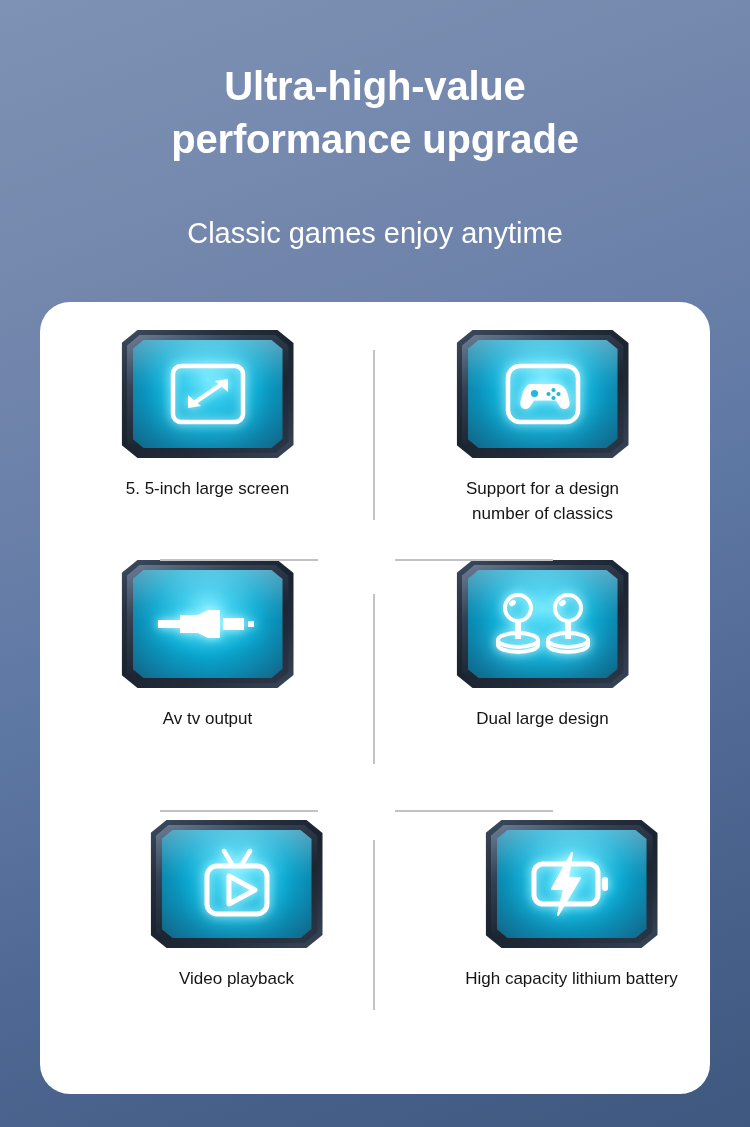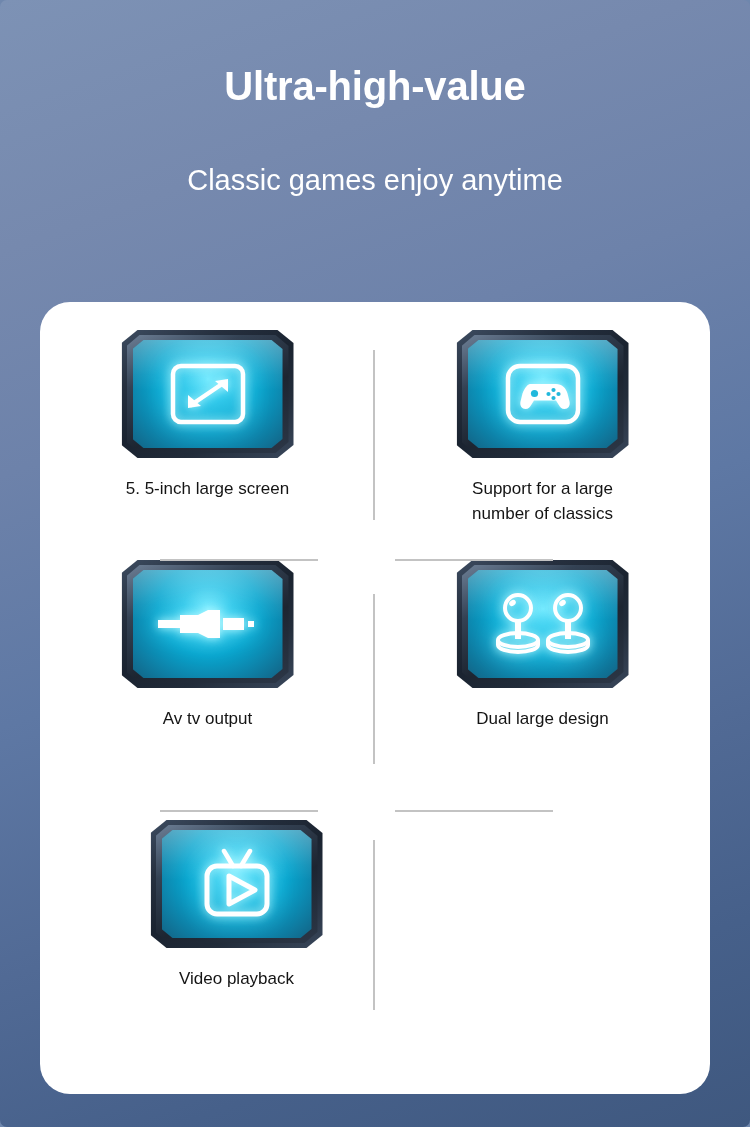--- a/index.html
+++ b/index.html
@@ -21,21 +21,20 @@
     background:
       linear-gradient(160deg,
         #7d92b5 0%,
         #7689ae 18%,
         #6d82aa 34%,
         #5e78a4 52%,
         #516a95 70%,
         #46608a 85%,
         #3f587f 100%);
     overflow: hidden;
-    border-radius: 7px;
   }
 
   
   #header {
     position: absolute;
     top: 0;
     left: 0;
     width: 750px;
     text-align: center;
     padding-top: 60px;
@@ -190,20 +189,21 @@
   .h-div-r1c0 { left: 120px; top: 508px; }
   .h-div-r1c1 { left: 355px; top: 508px; }
 </style>
 </head>
 <body>
 
 <div id="page">
 
   <div id="header">
     <div class="title">Ultra-high-value</div>
+    <div class="title">performance upgrade</div>
     <div class="subtitle">Classic games enjoy anytime</div>
   </div>
 
   <div id="card">
     <div class="grid">
 
       <div class="cell cell-r0 cell-c0">
         <div class="tile-wrap">
           <div class="tile">
             <div class="tile-frame"></div>
@@ -241,21 +241,21 @@
                          c-3.5 0 -6 -3 -5 -7.5 l2 -8 C21.5 27 25 23 27 23 Z" fill="#ffffff"></path>
                 <circle cx="31.5" cy="32.5" r="3.6" fill="#22b8dc"></circle>
                 <circle cx="50.5" cy="29" r="2.1" fill="#22b8dc"></circle>
                 <circle cx="55.5" cy="33" r="2.1" fill="#22b8dc"></circle>
                 <circle cx="50.5" cy="37" r="2.1" fill="#22b8dc"></circle>
                 <circle cx="45.5" cy="33" r="2.1" fill="#22b8dc"></circle>
               </svg>
             </div>
           </div>
         </div>
-        <div class="label" style="white-space:pre-line;">Support for a large
+        <div class="label" style="white-space:pre-line;">Support for a design
 number of classics</div>
       </div>
 
       <div class="cell cell-r1 cell-c0">
         <div class="tile-wrap">
           <div class="tile">
             <div class="tile-frame"></div>
             <div class="tile-bevel"></div>
             <div class="tile-screen">
               <div class="tile-gloss"></div>
@@ -318,20 +318,39 @@
                 <line x1="53" y1="5" x2="44" y2="20" stroke="#ffffff" stroke-width="4.5" stroke-linecap="round"></line>
                 <rect x="10" y="20" width="60" height="48" rx="10" ry="10" fill="none" stroke="#ffffff" stroke-width="5"></rect>
                 <polygon points="32,30 58,44 32,58" fill="none" stroke="#ffffff" stroke-width="5" stroke-linejoin="round"></polygon>
               </svg>
             </div>
           </div>
         </div>
         <div class="label">Video playback</div>
       </div>
 
+      <div class="cell cell-r2 cell-c1">
+        <div class="tile-wrap">
+          <div class="tile">
+            <div class="tile-frame"></div>
+            <div class="tile-bevel"></div>
+            <div class="tile-screen">
+              <div class="tile-gloss"></div>
+            </div>
+            <div class="tile-icon">
+              <svg width="88" height="66" viewBox="0 0 88 66">
+                <rect x="6" y="13" width="64" height="40" rx="9" ry="9" fill="none" stroke="#ffffff" stroke-width="5"></rect>
+                <rect x="74" y="26" width="6" height="14" rx="3" ry="3" fill="#ffffff"></rect>
+                <polygon points="44,2 24,38 36,38 30,64 52,27 40,27" fill="#ffffff" stroke="#ffffff" stroke-width="2" stroke-linejoin="round"></polygon>
+              </svg>
+            </div>
+          </div>
+        </div>
+        <div class="label">High capacity lithium battery</div>
+      </div>
 
       <div class="v-div v-div-r0"></div>
       <div class="v-div v-div-r1"></div>
       <div class="v-div v-div-r2"></div>
 
       <div class="h-div h-div-r0c0"></div>
       <div class="h-div h-div-r0c1"></div>
       <div class="h-div h-div-r1c0"></div>
       <div class="h-div h-div-r1c1"></div>
 

